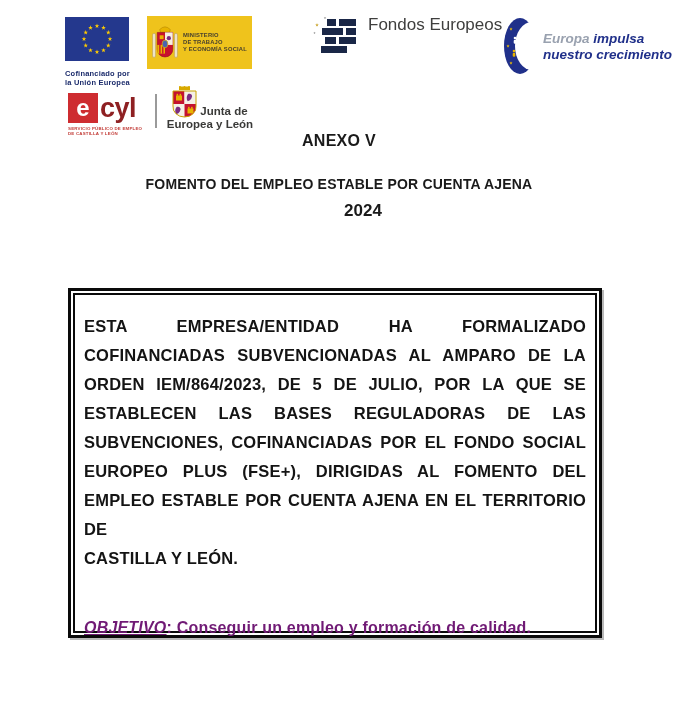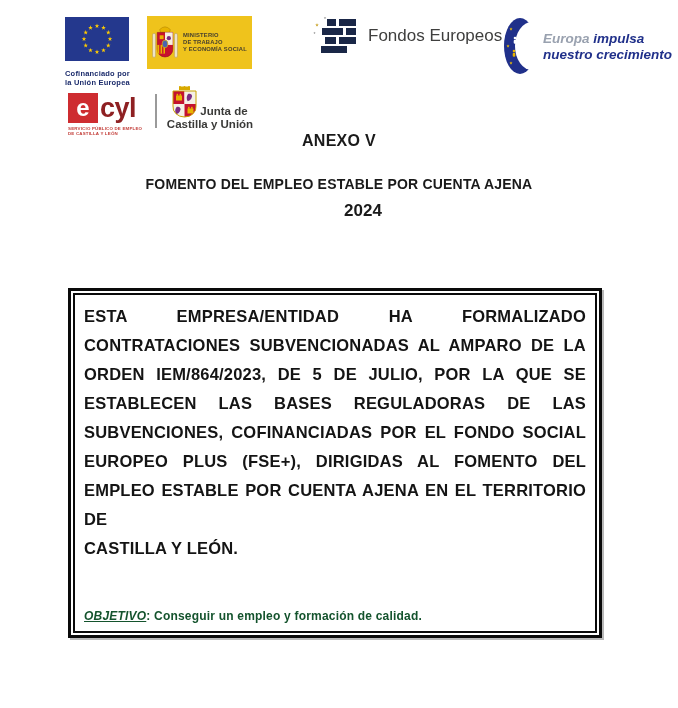--- a/index.html
+++ b/index.html
@@ -18,21 +18,21 @@
   .eu-logo { left:65px; top:17px; width:76px; }
   .eu-caption { margin-top:4px; font-size:7.5px; line-height:9px; font-weight:bold; color:#1B2B6B; letter-spacing:.2px; }
 
   .ministry-logo { left:147px; top:16px; height:53px; display:flex; }
   .ministry-yellow { width:105px; height:53px; background:#EFC31C; display:flex; align-items:center; gap:5px; padding:4px 3px 4px 5px; }
   .ministry-text { font-size:5.8px; line-height:7px; font-weight:bold; color:#47402E; letter-spacing:.2px; }
   .sepe-box { width:53px; height:53px; background:#fff; border:1px solid #E2E2E2; padding:5px 4px 3px; display:flex; flex-direction:column; }
   .sepe-small { font-size:4.4px; line-height:5.4px; font-weight:bold; color:#8F8F8F; letter-spacing:.2px; border-bottom:1px solid #BFBFBF; padding-bottom:2px; }
   .sepe-acronym { margin-top:3px; font-size:15px; font-weight:600; color:#38648C; letter-spacing:.5px; }
 
-  .fondos-logo { left:312px; top:15px; display:flex; align-items:center; gap:10px; }
+  .fondos-logo { left:312px; top:15px; display:flex; gap:10px; }
   .fondos-label { font-size:17px; color:#3F3F3E; }
 
   .europa-logo { left:504px; top:18px; display:flex; gap:12px; }
   .europa-text { padding-top:13px; font-style:italic; font-weight:bold; font-size:13.5px; line-height:16px; color:#20308A; white-space:nowrap; }
   .europa-gray { color:#99A1AF; }
 
   
   .ecyl-logo { left:68px; top:93px; width:86px; }
   .ecyl-main { display:flex; align-items:flex-start; }
   .ecyl-square { width:30px; height:30px; background:#CE2C30; color:#fff; font-weight:bold; font-size:24px; display:flex; align-items:center; justify-content:center; }
@@ -46,25 +46,25 @@
   .junta-line1 { font-size:11.5px; font-weight:bold; color:#3A3A38; padding-bottom:1px;text-align:right; }
   .junta-line2 { text-align:center; font-size:11.5px; font-weight:bold; color:#3A3A38; }
 
   
   .annex-title { left:0; top:132px; width:100%; text-align:center; font-size:16px; font-weight:bold; letter-spacing:.3px; }
   .main-title  { left:0; top:176px; width:100%; text-align:center; font-size:14px; font-weight:bold; letter-spacing:.2px; }
   .year-title  { left:0; top:201px; width:100%; text-align:center; font-size:17px; font-weight:bold;margin-left:24px; }
 
   
   .notice-box { left:68px; top:288px; width:534px; height:350px; border:3px solid #0A0A0A; box-shadow:2px 2px 0 rgba(125,125,125,.55); background:#fff; }
-  .notice-inner { position:absolute; inset:2px; border:2px solid #0A0A0A; padding:7px 9px; }
+  .notice-inner { position:absolute; inset:2px; border:2px solid #0A0A0A; padding:17px 9px; }
   .nline { font-size:16.5px; font-weight:bold; line-height:29px; color:#141414; letter-spacing:.2px;
            text-align:justify; text-align-last:justify; white-space:normal; }
   .nline.last { text-align-last:left; }
-  .objective { margin-top:46px; font-size:12px; font-weight:bold; color:#14532d; letter-spacing:.2px; }
+  .objective { margin-top:46px; font-size:16px; font-weight:bold; color:#701a75; letter-spacing:.2px; }
   .obj-label { font-style:italic; text-decoration:underline; }
 </style>
 </head>
 <body>
 
 <div class="page">
 
   <div class="abs eu-logo">
     <svg width="64" height="44" viewBox="0 0 64 44">
       <defs>
@@ -185,32 +185,32 @@
           <path d="M16,8 c2.2,-1 4.2,0.2 4,2.2 c-0.2,2 -1.2,3 -2.2,4 l-2,1 c-1,-1.2 -1.4,-3.2 -0.8,-5.2 Z" fill="#7B2D82"></path>
           <path d="M4.5,21 c2.2,-1 4.2,0.2 4,2.2 c-0.2,2 -1.2,3 -2.2,4 l-2,1 c-1,-1.2 -1.4,-3.2 -0.8,-5.2 Z" fill="#7B2D82"></path>
           <rect x="15.5" y="22.5" width="6" height="5" fill="#E8B400"></rect>
           <rect x="16.1" y="20.8" width="1.5" height="2" fill="#E8B400"></rect>
             <rect x="19.1" y="20.8" width="1.5" height="2" fill="#E8B400"></rect>
         </g>
         <path d="M1,5 h23 v15 a11.5,10 0 0 1 -11.5,11 a11.5,10 0 0 1 -11.5,-11 Z" fill="none" stroke="#C8A200" stroke-width="1"></path>
       </svg>
       <span class="junta-line1">Junta de</span>
     </div>
-    <div class="junta-line2">Castilla y Unión</div>
+    <div class="junta-line2">Europea y León</div>
   </div>
 
   <div class="abs annex-title">ANEXO V</div>
   <div class="abs main-title">FOMENTO DEL EMPLEO ESTABLE POR CUENTA AJENA</div>
   <div class="abs year-title">2024</div>
 
   <div class="abs notice-box">
     <div class="notice-inner">
       <div>
         <div class="nline">ESTA EMPRESA/ENTIDAD HA FORMALIZADO</div>
-        <div class="nline">CONTRATACIONES SUBVENCIONADAS AL AMPARO DE LA</div>
+        <div class="nline">COFINANCIADAS SUBVENCIONADAS AL AMPARO DE LA</div>
         <div class="nline">ORDEN IEM/864/2023, DE 5 DE JULIO, POR LA QUE SE</div>
         <div class="nline">ESTABLECEN LAS BASES REGULADORAS DE LAS</div>
         <div class="nline">SUBVENCIONES, COFINANCIADAS POR EL FONDO SOCIAL</div>
         <div class="nline">EUROPEO PLUS (FSE+), DIRIGIDAS AL FOMENTO DEL</div>
         <div class="nline">EMPLEO ESTABLE POR CUENTA AJENA EN EL TERRITORIO DE</div>
         <div class="nline last">CASTILLA Y LEÓN.</div>
       </div>
       <p class="objective"><span class="obj-label">OBJETIVO</span><span>: Conseguir un empleo y formación de calidad.</span></p>
     </div>
   </div>

